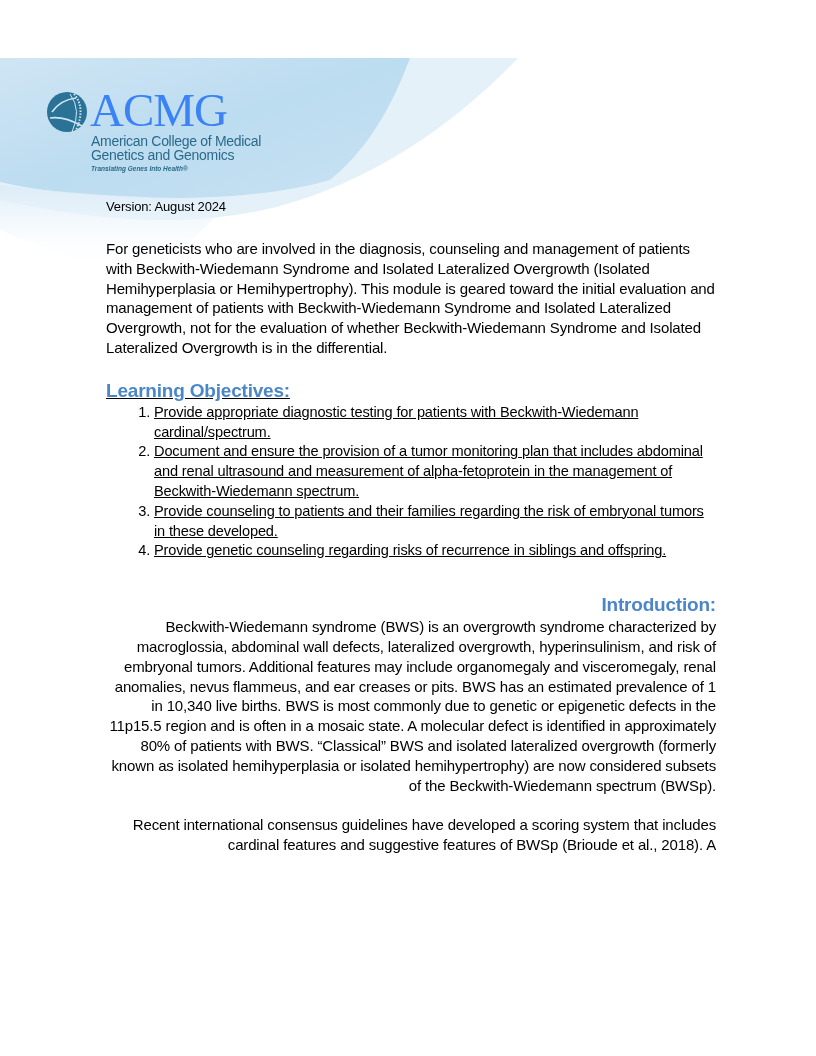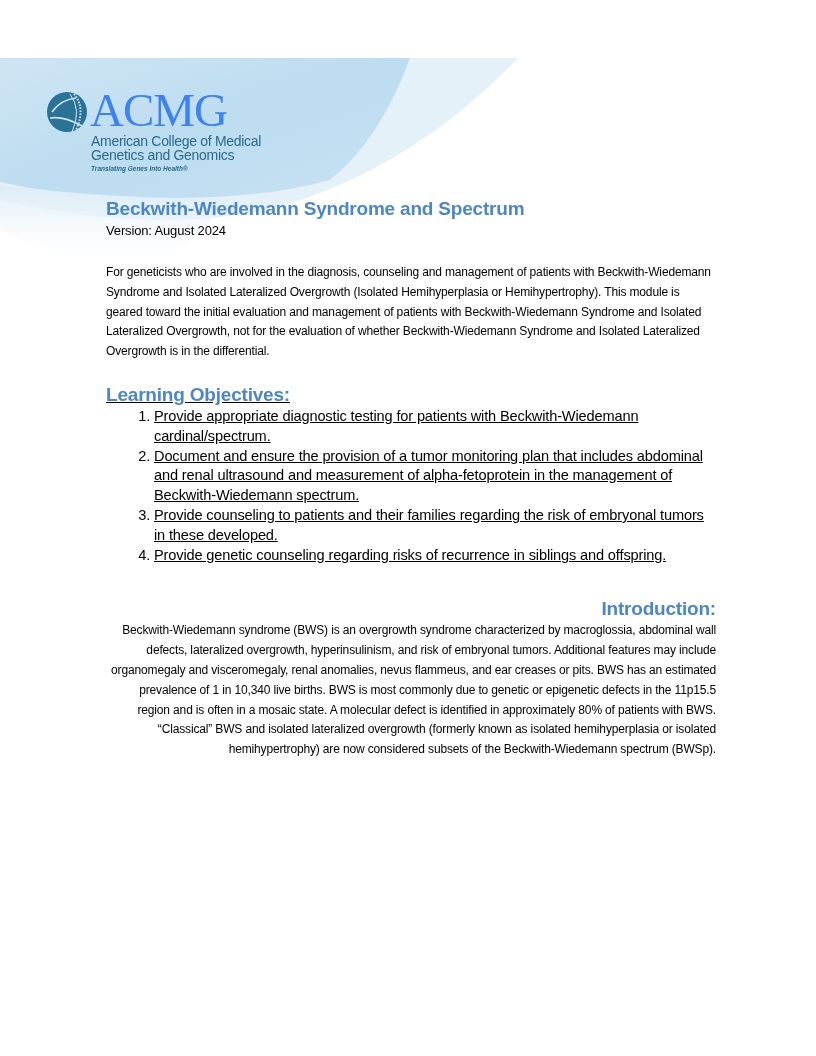--- a/index.html
+++ b/index.html
@@ -23,21 +23,21 @@
     color: #2b6a8a; letter-spacing: -0.3px;
   }
   .logo-tagline {
     position: absolute; left: 45px; top: 75px; width: 200px;
     font-size: 6.5px; font-style: italic; font-weight: bold; color: #2b6a8a;
   }
   .content { position: absolute; left: 106px; top: 197px; width: 610px; z-index: 2; }
   .title { font-size: 19px; font-weight: bold; color: #4a86c8; line-height: 24px; margin: 0; letter-spacing: -0.2px; }
   .version { font-size: 13px; line-height: 20px; margin: 0; }
   h2 { font-size: 19px; font-weight: bold; color: #4a86c8; line-height: 24px; margin: 0; letter-spacing: -0.2px; }
-  p { font-size: 12px; line-height: 19.8px; margin: 0; letter-spacing: -0.15px; }
+  p { font-size: 15px; line-height: 19.8px; margin: 0; letter-spacing: -0.15px; }
   .section { margin-top: 18px; }
   .section.intro { margin-top: 32px; text-align: right; }
   ol { margin: 0; padding-left: 48px; }
   ol li { font-size: 14.6px; line-height: 19.8px; padding-left: 0; letter-spacing: -0.15px; }
   .spacer { height: 20px; }
 </style>
 </head>
 <body>
 
 <svg class="bg-graphic" viewBox="0 0 816 320" xmlns="http://www.w3.org/2000/svg">
@@ -70,35 +70,35 @@
   </svg>
   <div class="logo-word">ACMG</div>
   <div class="logo-name">
     <div>American College of Medical</div>
     <div>Genetics and Genomics</div>
   </div>
   <div class="logo-tagline">Translating Genes Into Health®</div>
 </div>
 
 <div class="content">
-  <h1 class="title">Beckwith-Wiedemann Syndrome and Spectrum</h1>
   <p class="version">Version: August 2024</p>
 
   <div class="section" style="margin-top:22px;">
     <p>For geneticists who are involved in the diagnosis, counseling and management of patients with Beckwith-Wiedemann Syndrome and Isolated Lateralized Overgrowth (Isolated Hemihyperplasia or Hemihypertrophy). This module is geared toward the initial evaluation and management of patients with Beckwith-Wiedemann Syndrome and Isolated Lateralized Overgrowth, not for the evaluation of whether Beckwith-Wiedemann Syndrome and Isolated Lateralized Overgrowth is in the differential.</p>
   </div>
 
   <div class="section" style="margin-top:21px;text-decoration:underline;">
     <h2>Learning Objectives:</h2>
     <ol>
       <li>Provide appropriate diagnostic testing for patients with Beckwith-Wiedemann cardinal/spectrum.</li>
       <li>Document and ensure the provision of a tumor monitoring plan that includes abdominal and renal ultrasound and measurement of alpha-fetoprotein in the management of Beckwith-Wiedemann spectrum.</li>
       <li>Provide counseling to patients and their families regarding the risk of embryonal tumors in these developed.</li>
       <li>Provide genetic counseling regarding risks of recurrence in siblings and offspring.</li>
     </ol>
   </div>
 
   <div class="section intro">
     <h2>Introduction:</h2>
     <p>Beckwith-Wiedemann syndrome (BWS) is an overgrowth syndrome characterized by macroglossia, abdominal wall defects, lateralized overgrowth, hyperinsulinism, and risk of embryonal tumors. Additional features may include organomegaly and visceromegaly, renal anomalies, nevus flammeus, and ear creases or pits. BWS has an estimated prevalence of 1 in 10,340 live births. BWS is most commonly due to genetic or epigenetic defects in the 11p15.5 region and is often in a mosaic state. A molecular defect is identified in approximately 80% of patients with BWS. “Classical” BWS and isolated lateralized overgrowth (formerly known as isolated hemihyperplasia or isolated hemihypertrophy) are now considered subsets of the Beckwith-Wiedemann spectrum (BWSp).</p>
     <div class="spacer"></div>
+    <p>Recent international consensus guidelines have developed a scoring system that includes cardinal features and suggestive features of BWSp (Brioude et al., 2018). A</p>
   </div>
 </div>
 
 </body></html>

